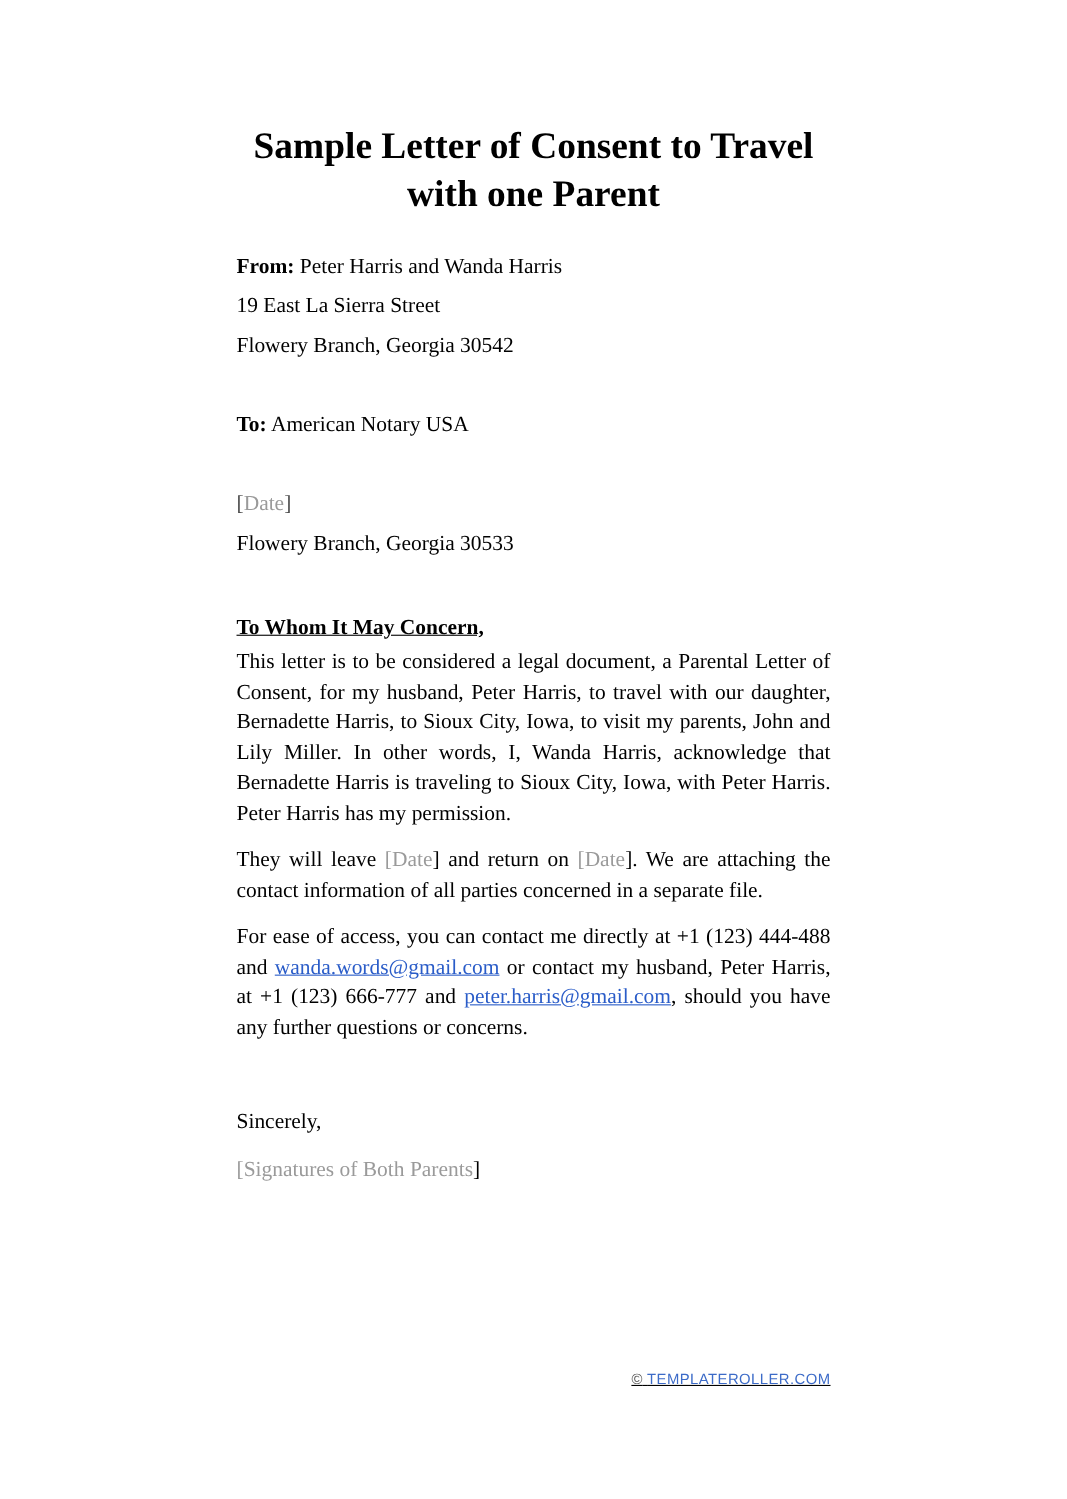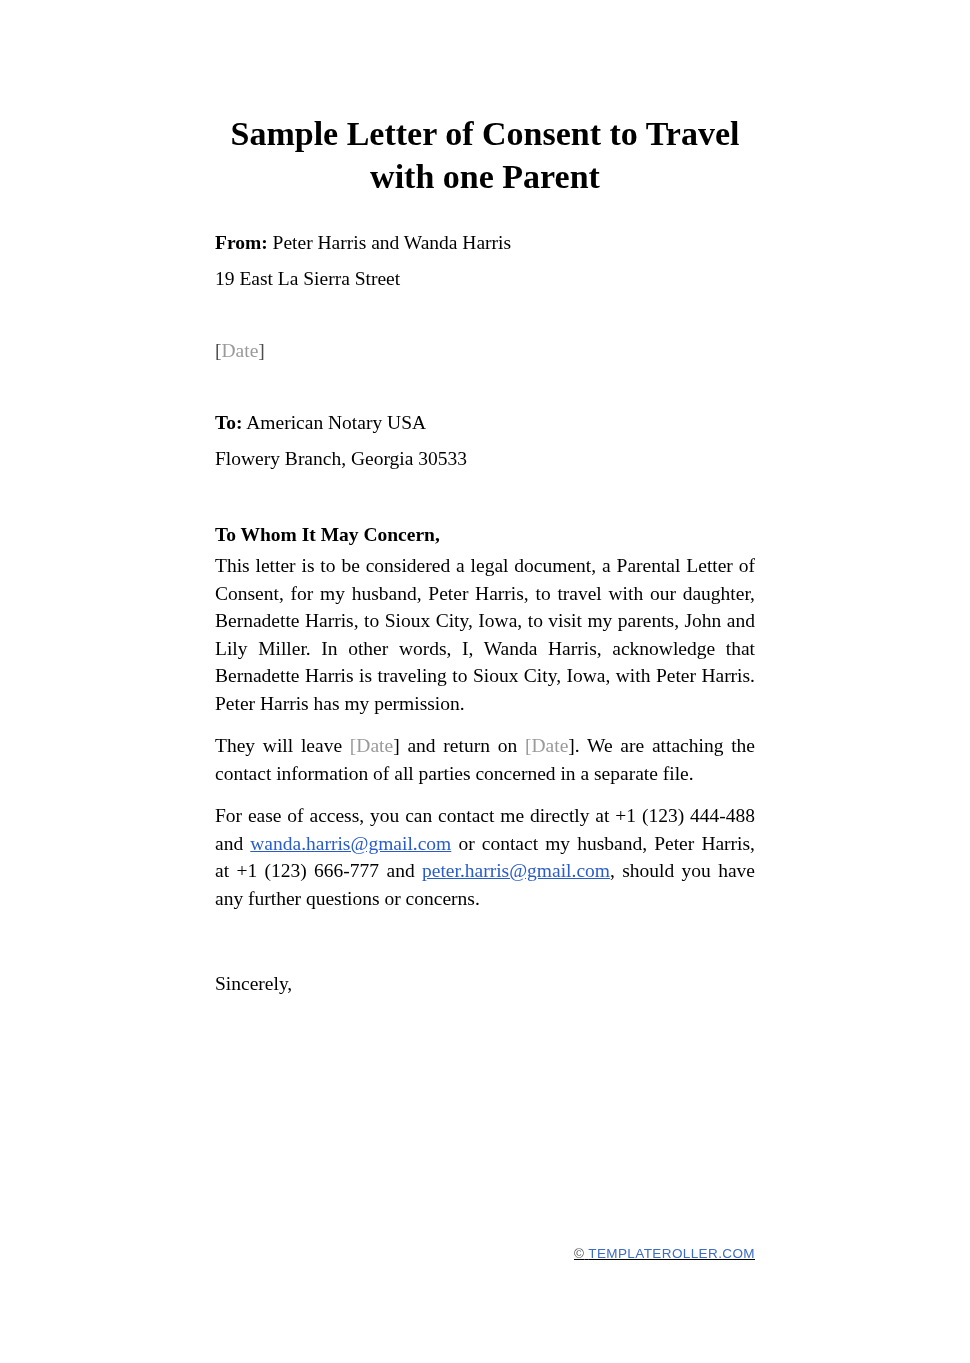--- a/index.html
+++ b/index.html
@@ -26,21 +26,21 @@
     color: #000000;
   }
 
   p { margin: 0; }
   .addr { line-height: 22px; }
   .mt-after-title { margin-top: 34px; }
   .mt-addr { margin-top: 14px; }
   .mt-date { margin-top: 50px; }
   .mt-to { margin-top: 50px; }
   .mt-salutation { margin-top: 54px; }
-  .salutation { font-weight: bold; line-height: 22px; }
+  .salutation { font-weight: bold; line-height: 22px; text-decoration: underline; }
 
   .body-p {
     line-height: 27.5px;
     text-align: justify;
   }
   .mt-p1 { margin-top: 6px; }
   .mt-p  { margin-top: 15px; }
 
   .mt-sincerely { margin-top: 61px; }
   .mt-close { margin-top: 22px; }
@@ -72,33 +72,35 @@
 </head>
 <body>
 
 <div class="page">
   <div class="content">
 
     <h1 class="doc-title"><span>Sample Letter of Consent to Travel</span><br><span>with one Parent</span></h1>
 
     <p class="addr mt-after-title"><strong>From:</strong> <span>Peter Harris and Wanda Harris</span></p>
     <p class="addr mt-addr">19 East La Sierra Street</p>
+    <p class="addr mt-addr">Flowery Branch, Georgia 30542</p>
+
+    <p class="addr mt-to"><strong>To:</strong> <span>American Notary USA</span></p>
 
     <p class="addr mt-date"><span class="bracket-dark">[</span><span class="placeholder">Date</span><span class="bracket-dark">]</span></p>
-
-    <p class="addr mt-to"><strong>To:</strong> <span>American Notary USA</span></p>
     <p class="addr mt-addr">Flowery Branch, Georgia 30533</p>
 
     <p class="salutation mt-salutation">To Whom It May Concern,</p>
 
     <p class="body-p mt-p1">This letter is to be considered a legal document, a Parental Letter of Consent, for my husband, Peter Harris, to travel with our daughter, Bernadette Harris, to Sioux City, Iowa, to visit my parents, John and Lily Miller. In other words, I, Wanda Harris, acknowledge that Bernadette Harris is traveling to Sioux City, Iowa, with Peter Harris. Peter Harris has my permission.</p>
 
     <p class="body-p mt-p"><span>They will leave </span><span class="placeholder">[</span><span class="placeholder">Date</span><span class="bracket-black">]</span><span> and return on </span><span class="placeholder">[</span><span class="placeholder">Date</span><span class="bracket-black">]</span><span>. We are attaching the contact information of all parties concerned in a separate file.</span></p>
 
-    <p class="body-p mt-p"><span>For ease of access, you can contact me directly at +1 (123) 444-488 and </span><a class="email-link">wanda.harris@gmail.com</a><span> or contact my husband, Peter Harris, at +1 (123) 666-777 and </span><a class="email-link">peter.harris@gmail.com</a><span>, should you have any further questions or concerns.</span></p>
+    <p class="body-p mt-p"><span>For ease of access, you can contact me directly at +1 (123) 444-488 and </span><a class="email-link">wanda.words@gmail.com</a><span> or contact my husband, Peter Harris, at +1 (123) 666-777 and </span><a class="email-link">peter.harris@gmail.com</a><span>, should you have any further questions or concerns.</span></p>
 
     <p class="close-line mt-sincerely">Sincerely,</p>
 
+    <p class="close-line mt-close"><span class="placeholder">[</span><span class="placeholder">Signatures of Both Parents</span><span class="bracket-black">]</span></p>
 
   </div>
 
   <div class="footer"><span class="copy">©</span> <a class="brand-link">TEMPLATEROLLER.COM</a></div>
 </div>
 
 </body></html>

